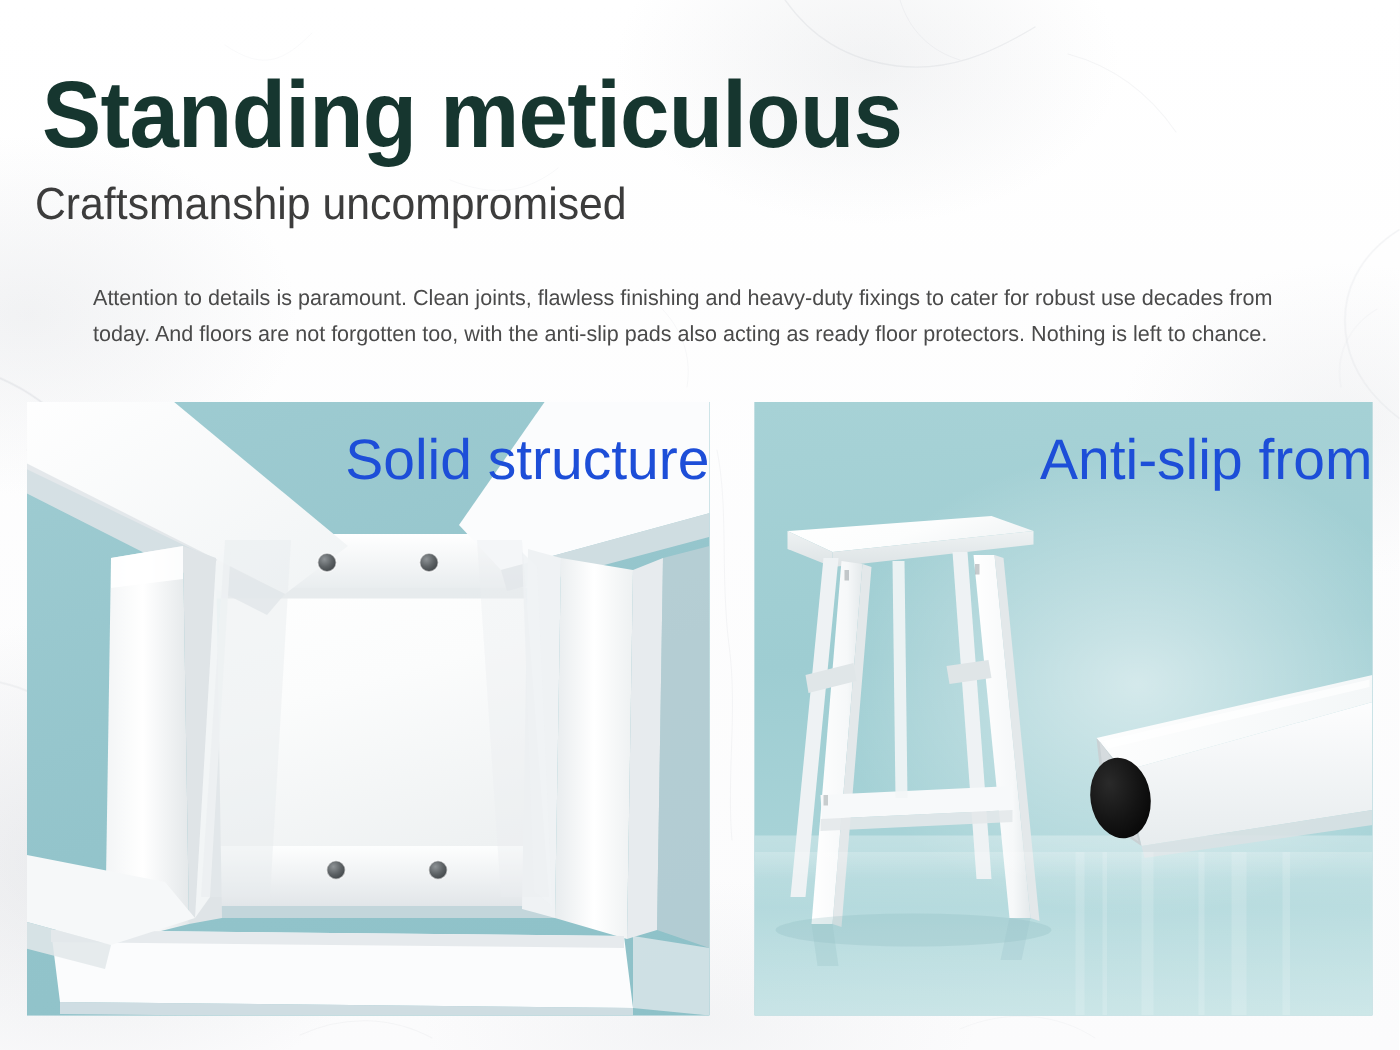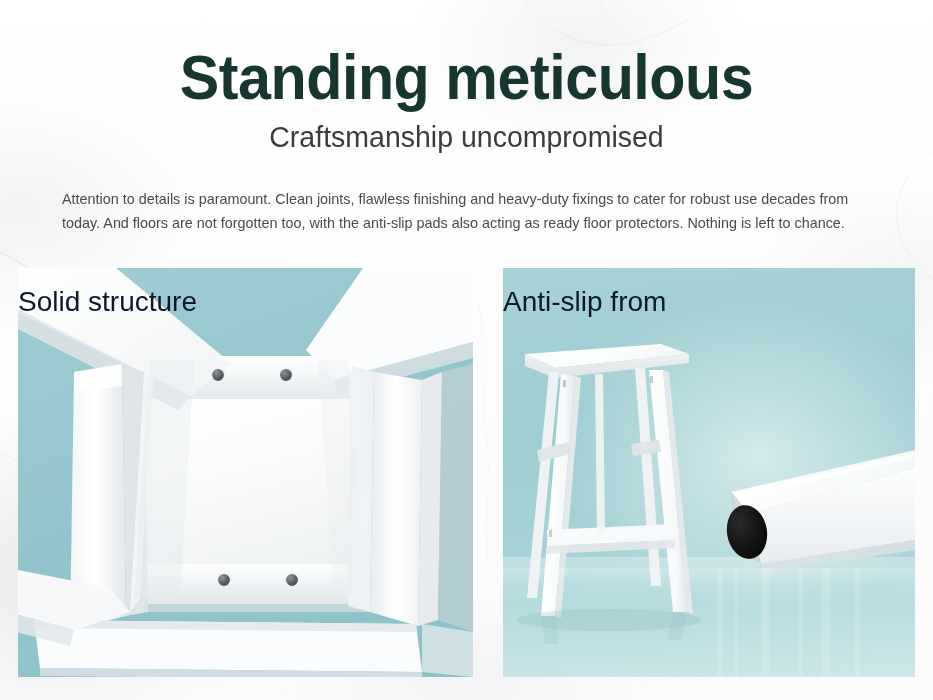--- a/index.html
+++ b/index.html
@@ -38,21 +38,20 @@
       linear-gradient(#ffffff, #fbfbfc);
   }
 
   .veins { position: absolute; inset: 0; }
 
   
   .header {
     position: absolute;
     left: 0; right: 0;
     top: 46px;
-    text-align: center;
   }
 
   .title {
     font-size: 63px;
     line-height: 1.0;
     font-weight: bold;
     color: #16362f;
     letter-spacing: -0.5px;
     transform: scaleX(0.94);
     white-space: nowrap;
@@ -90,24 +89,24 @@
     background: #9ecbd1;
   }
 
   #panel-left  { left: 18px;  width: 455px; }
   #panel-right { left: 503px; width: 412px; }
 
   .panel-label {
     position: absolute;
     left: 0; right: 0;
     top: 18px;
-    text-align: left;
-    font-size: 28px;
+    text-align: right;
+    font-size: 38px;
     font-weight: normal;
-    color: #0f172a;
+    color: #1d4ed8;
     z-index: 40;
     white-space: nowrap;
   }
 
   
   .lp-bg {
     position: absolute; inset: 0;
     background: linear-gradient(160deg, #9fccd2 0%, #93c4cb 55%, #8dc1c8 100%);
   }
 

